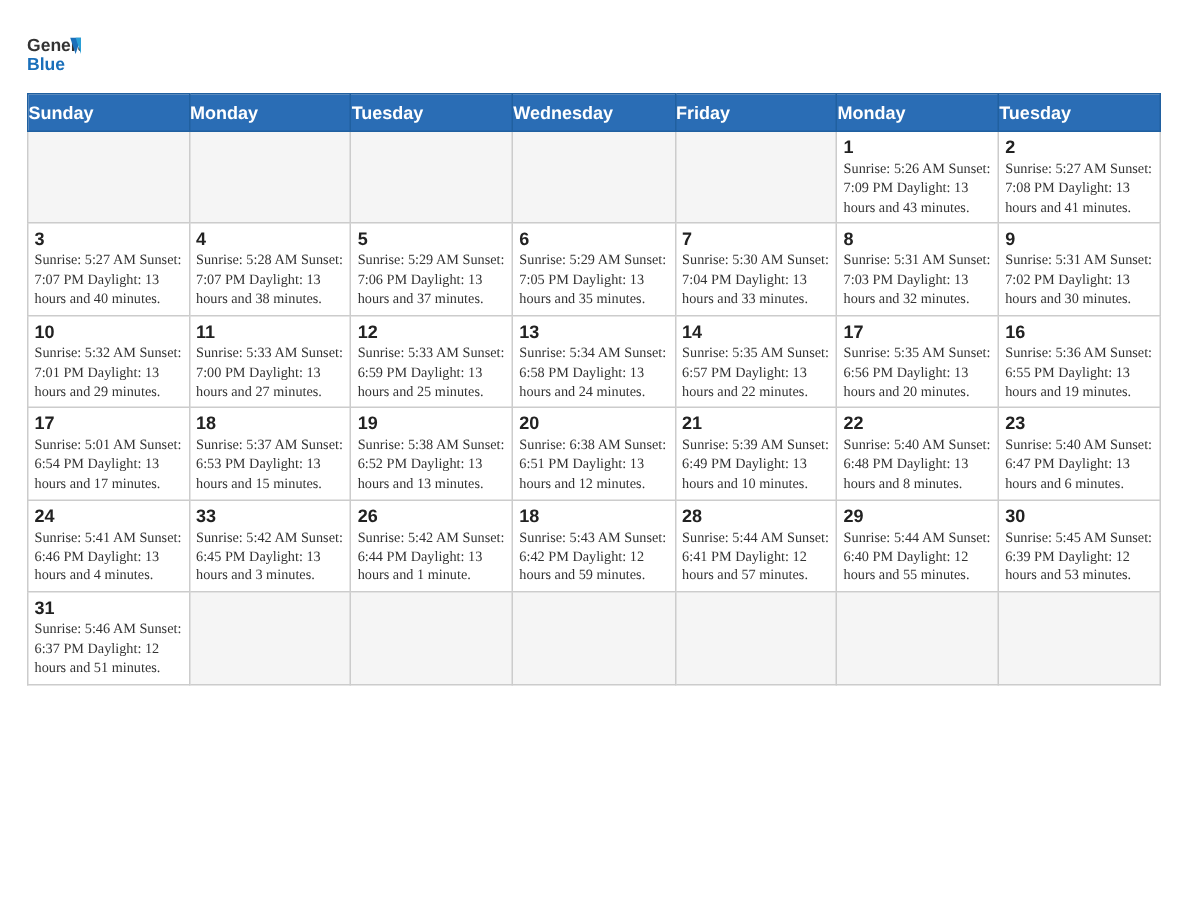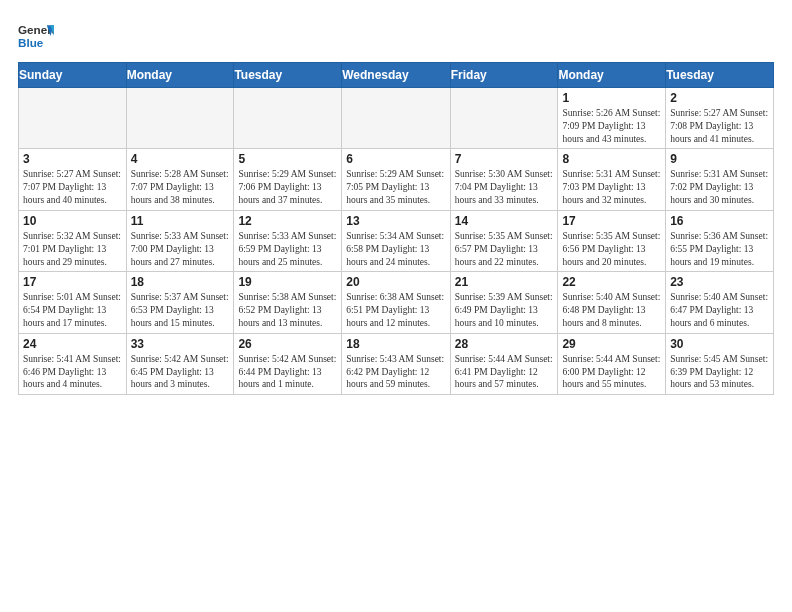--- a/index.html
+++ b/index.html
@@ -296,25 +296,39 @@
           </td>
           <td>
             <span class="day-number">28</span>
             <div class="day-info">Sunrise: 5:44 AM
 Sunset: 6:41 PM
 Daylight: 12 hours and 57 minutes.</div>
           </td>
           <td>
             <span class="day-number">29</span>
             <div class="day-info">Sunrise: 5:44 AM
-Sunset: 6:00 PM
+Sunset: 6:40 PM
 Daylight: 12 hours and 55 minutes.</div>
           </td>
           <td>
             <span class="day-number">30</span>
             <div class="day-info">Sunrise: 5:45 AM
 Sunset: 6:39 PM
 Daylight: 12 hours and 53 minutes.</div>
           </td>
+        </tr>
+        <tr class="last-row">
+          <td>
+            <span class="day-number">31</span>
+            <div class="day-info">Sunrise: 5:46 AM
+Sunset: 6:37 PM
+Daylight: 12 hours and 51 minutes.</div>
+          </td>
+          <td class="empty"></td>
+          <td class="empty"></td>
+          <td class="empty"></td>
+          <td class="empty"></td>
+          <td class="empty"></td>
+          <td class="empty"></td>
         </tr>
       </tbody>
   </table>
 </div>
 
 </body></html>

